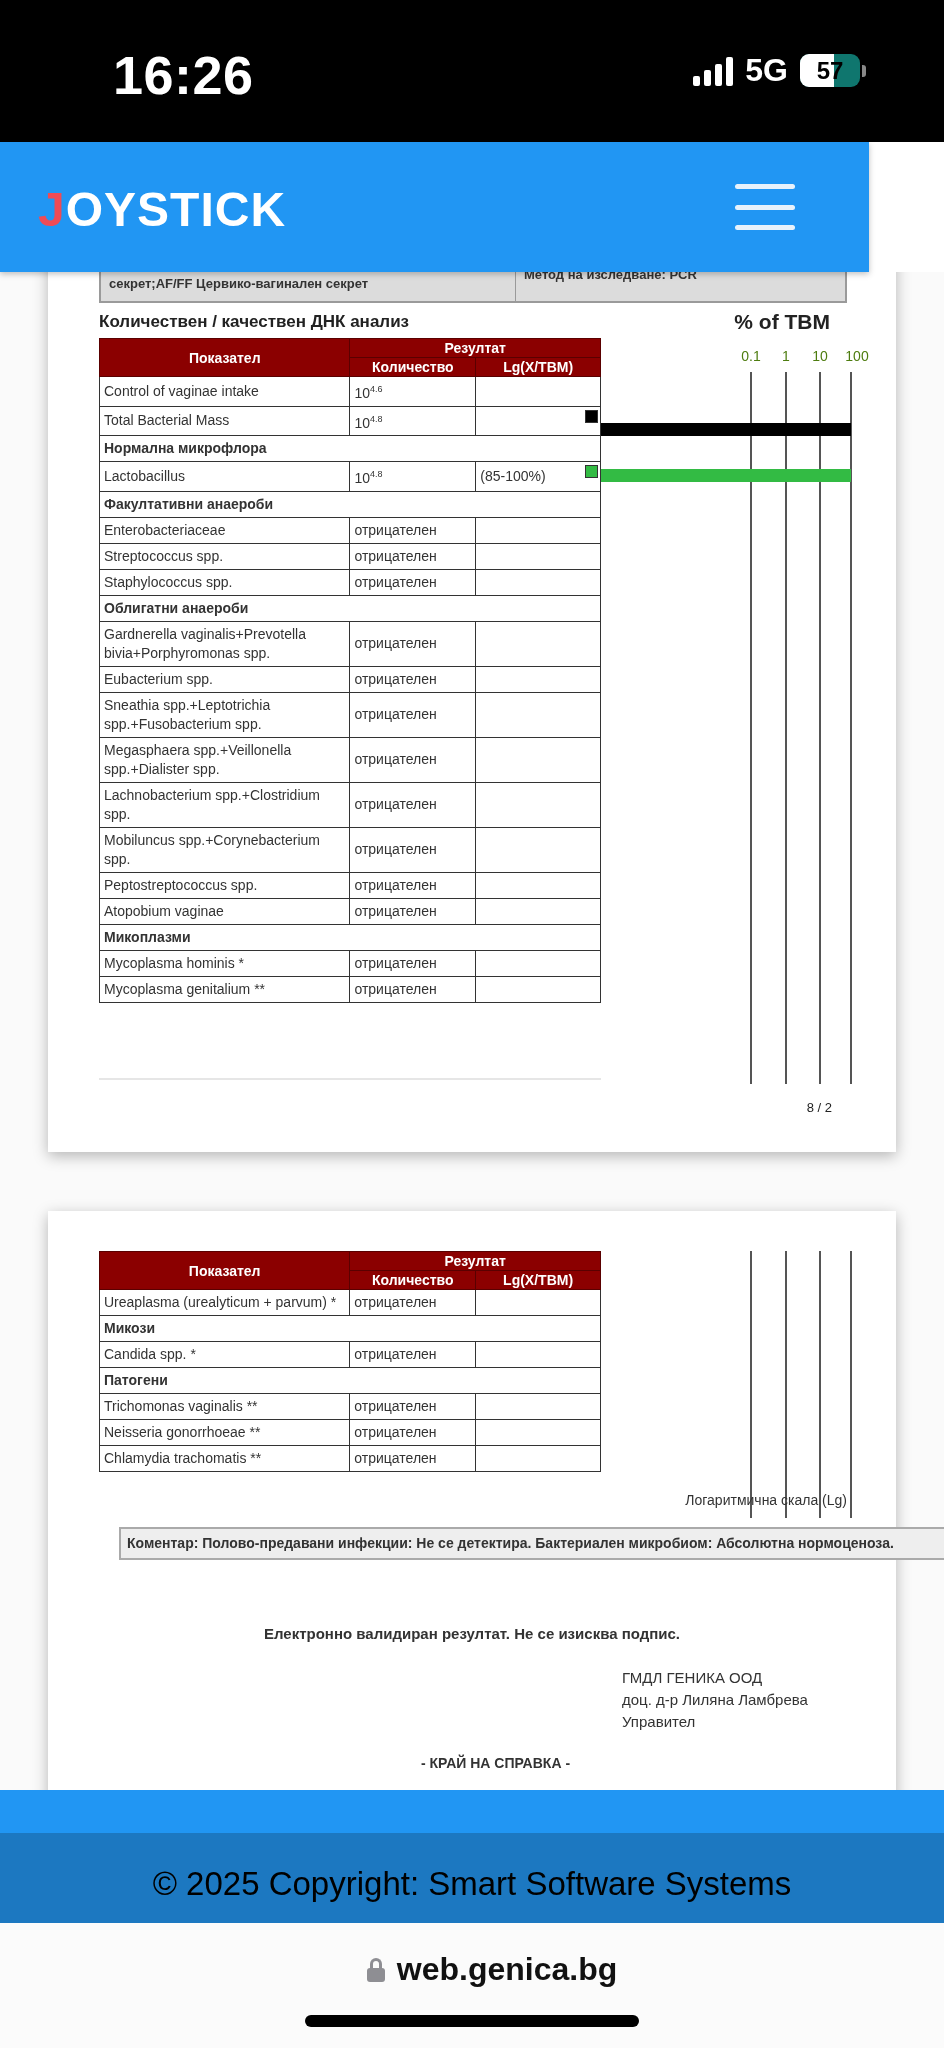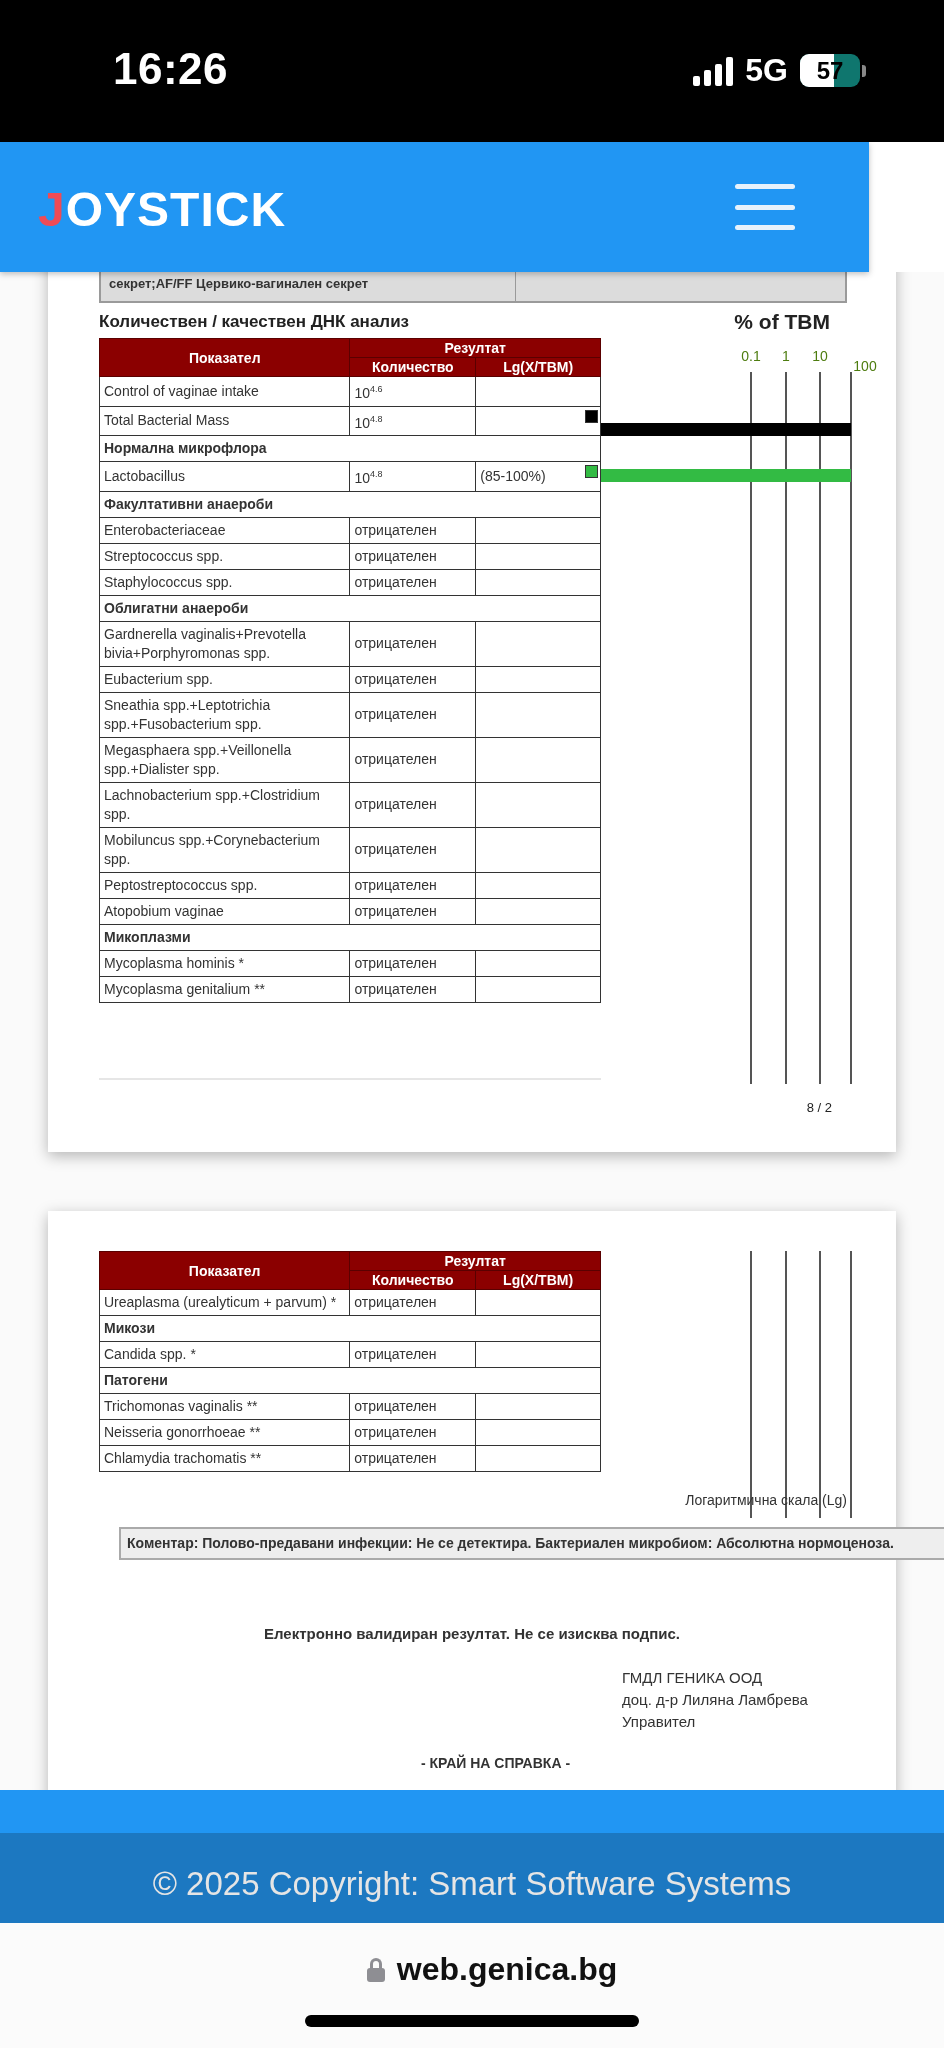--- a/index.html
+++ b/index.html
@@ -1,21 +1,21 @@
 <!DOCTYPE html>
 <html><head>
 <meta charset="utf-8">
 <style>
   * { box-sizing: border-box; margin: 0; padding: 0; }
   html, body { width: 944px; height: 2048px; overflow: hidden; background: #ffffff; }
   body { position: relative; font-family: "Liberation Sans", sans-serif; color: #222; }
 
   
   .statusbar { position: absolute; left: 0; top: 0; width: 944px; height: 142px; background: #000; color: #fff; }
-  .sb-time { position: absolute; left: 113px; top: 44px; font-size: 44px; font-weight: bold; letter-spacing: 0.5px; }
+  .sb-time { position: absolute; left: 113px; top: 44px; font-size: 54px; font-weight: bold; letter-spacing: 0.5px; }
   .sb-right { position: absolute; right: 78px; top: 52px; display: flex; align-items: center; gap: 12px; }
   .signal { display: flex; align-items: flex-end; gap: 4px; height: 30px; }
   .signal span { display: block; width: 7px; background: #fff; border-radius: 2px; }
   .sb-net { font-size: 32px; font-weight: bold; }
   .battery { position: relative; width: 60px; height: 33px; border-radius: 9px; background: #0f766e; overflow: hidden; display: flex; align-items: center; justify-content: center; }
   .battery .fill { position: absolute; left: 0; top: 0; bottom: 0; width: 57%; background: #fff; }
   .battery .lvl { position: relative; font-size: 24px; font-weight: bold; color: #000; }
   .battery-tip { width: 4px; height: 12px; background: #888; border-radius: 0 3px 3px 0; margin-left: -10px; }
 
   
@@ -59,21 +59,21 @@
 
   .logscale { position: absolute; right: 49px; top: 281px; font-size: 14px; color: #333; }
   .comment { position: absolute; left: 51px; top: 316px; width: 858px; border: 2px solid #aaa; background: #eee; padding: 4px 6px; font-size: 14px; font-weight: bold; line-height: 21px; color: #333; margin-left: 20px; }
   .validated { position: absolute; left: 0; top: 414px; width: 848px; text-align: center; font-size: 15px; font-weight: bold; color: #333; }
   .signer { position: absolute; left: 574px; top: 456px; font-size: 15px; line-height: 22px; color: #333; }
   .endnote { position: absolute; left: 0; top: 544px; width: 848px; text-align: center; font-size: 14px; font-weight: bold; color: #333; padding-left: 47px; }
   .cutline { position: absolute; left: 60px; top: 571px; width: 720px; height: 6px; overflow: hidden; font-size: 12px; color: #777; white-space: nowrap; }
 
   
   .footer-band { position: absolute; left: 0; top: 1790px; width: 944px; height: 43px; background: #2196F3; }
-  .footer { position: absolute; left: 0; top: 1833px; width: 944px; height: 101px; background: #1c78c1; color: #e5e5e5; display: flex; align-items: center; justify-content: center; font-size: 33px; }
+  .footer { position: absolute; left: 0; top: 1833px; width: 944px; height: 101px; background: #1c78c1; color: #000000; display: flex; align-items: center; justify-content: center; font-size: 33px; }
 
   .urlbar { position: absolute; left: 0; top: 1923px; width: 944px; height: 125px; background: #fbfbfb; }
   .url { position: absolute; left: 0; top: 28px; width: 944px; display: flex; justify-content: center; align-items: center; gap: 12px; font-size: 32px; font-weight: bold; color: #111; margin-left: 20px; }
   .lock { position: relative; width: 18px; height: 24px; }
   .lock .shackle { position: absolute; left: 3px; top: 0; width: 12px; height: 13px; border: 3px solid #8e8e93; border-bottom: none; border-radius: 6px 6px 0 0; }
   .lock .body { position: absolute; left: 0; top: 10px; width: 18px; height: 14px; background: #8e8e93; border-radius: 3px; }
   .home-ind { position: absolute; left: 305px; top: 92px; width: 334px; height: 12px; background: #000; border-radius: 6px; }
 </style>
 </head>
 <body>
@@ -103,20 +103,21 @@
       <span></span>
       <span></span>
     </div>
 </div>
 
 <div class="docarea">
 
   <div class="page page1">
     <div class="infobox">
       <div class="cell c1">Материал за изследване: AF/FF Цервико-вагинелен секрет;AF/FF Цервико-вагинален секрет</div>
+      <div class="cell c2">Метод на изследване: PCR</div>
     </div>
     <div class="section-title">Количествен / качествен ДНК анализ</div>
     <div class="tbm-title">% of TBM</div>
 
     <table class="res" id="table1" style="top:106px">
       <thead>
         <tr>
           <th rowspan="2" style="width:251px">Показател</th>
           <th colspan="2">Резултат</th>
         </tr>
@@ -224,21 +225,21 @@
     </table>
 
     <div class="chart" id="chart1" style="top:100px;height:752px">
         <div class="vline" style="left: 149px; top: 40px; height: 712px;"></div>
         <div class="tick" style="left: 150px; top: 16px;">0.1</div>
         <div class="vline" style="left: 184px; top: 40px; height: 712px;"></div>
         <div class="tick" style="left: 185px; top: 16px;">1</div>
         <div class="vline" style="left: 218px; top: 40px; height: 712px;"></div>
         <div class="tick" style="left: 219px; top: 16px;">10</div>
         <div class="vline" style="left: 249px; top: 40px; height: 712px;"></div>
-        <div class="tick" style="left: 264px; top: 16px; margin-top: 10px;">100</div>
+        <div class="tick" style="left: 256px; top: 16px;">100</div>
         <div class="bar" style="left: 0px; top: 91px; width: 250px; background: rgb(0, 0, 0);"></div>
         <div class="bar" style="left: 0px; top: 137px; width: 250px; background: rgb(51, 187, 68);"></div>
       </div>
 
     <div class="footline"></div>
     <div class="pagenum">8 / 2</div>
   </div>
 
   <div class="page page2">
     <table class="res" id="table2" style="top:40px">

